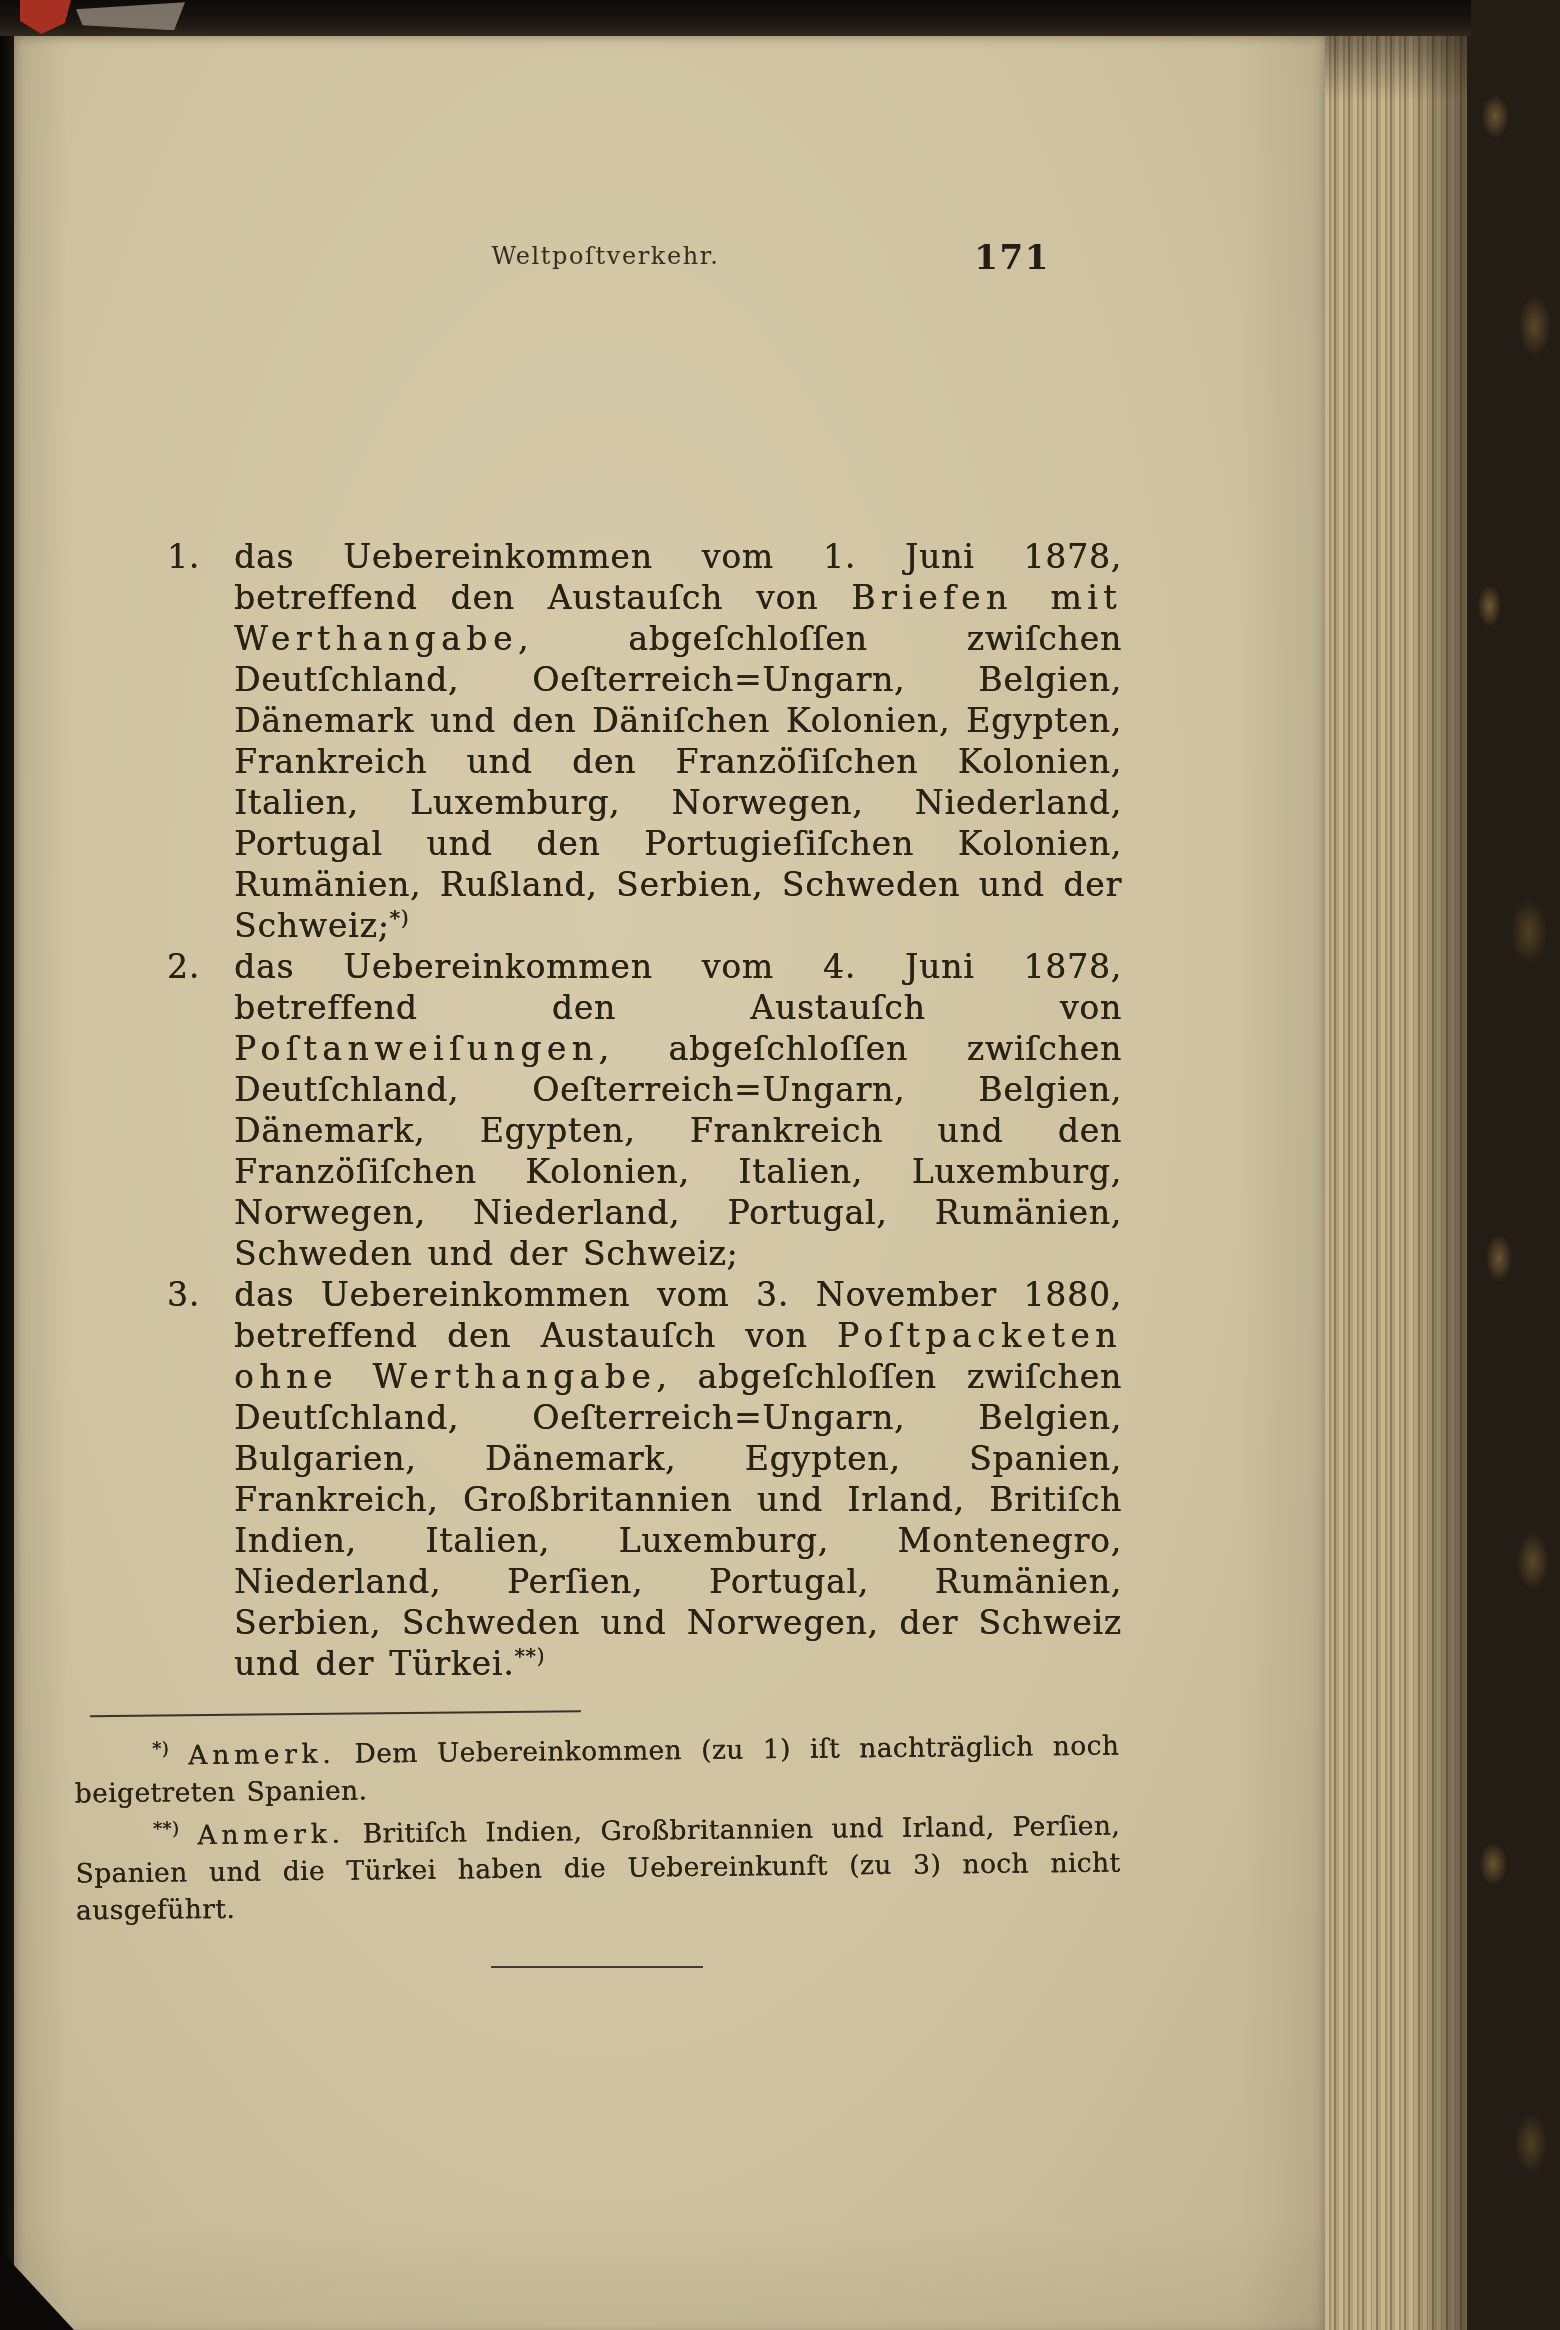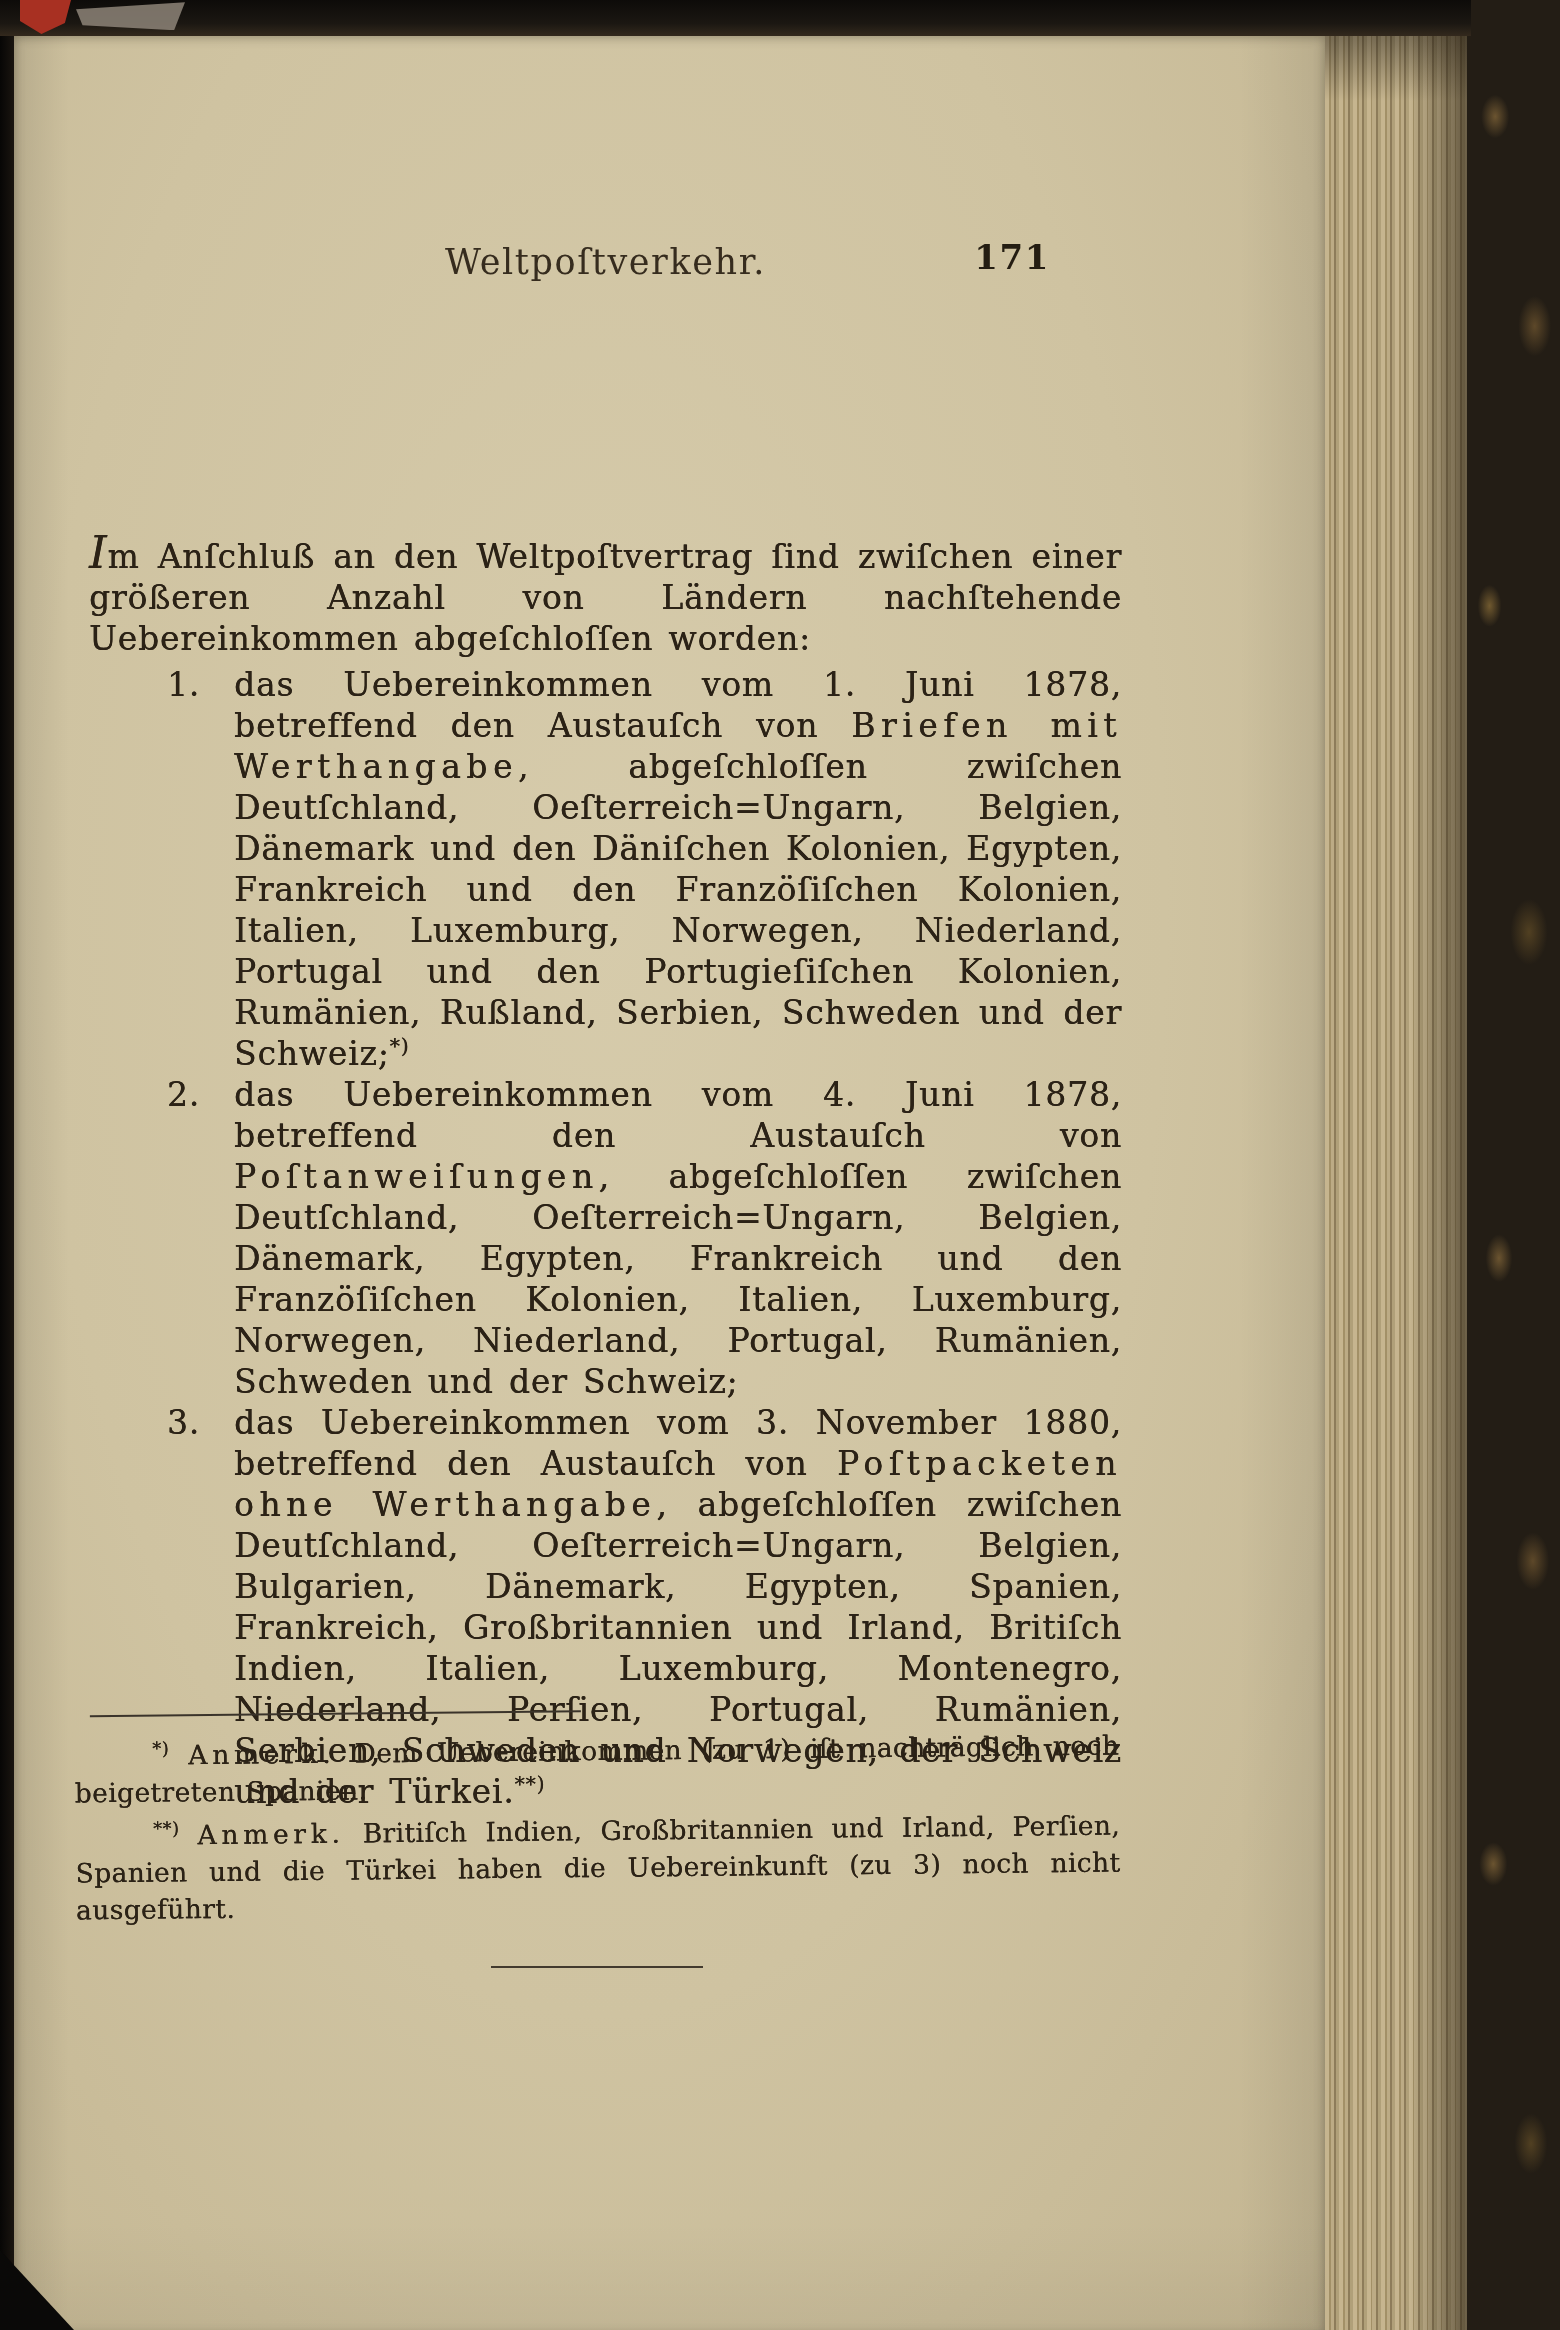--- a/index.html
+++ b/index.html
@@ -40,21 +40,21 @@
     background:
       linear-gradient(90deg,rgba(0,0,0,.10) 0,rgba(0,0,0,0) 55px),
       linear-gradient(270deg,rgba(0,0,0,.08) 0,rgba(0,0,0,0) 86px),
       linear-gradient(0deg,rgba(0,0,0,.05) 0,rgba(0,0,0,0) 109px),
       radial-gradient(ellipse at 45% 38%,#d6cbab 0%,#cfc3a1 55%,#c3b591 100%);
     box-shadow:inset 0 3.9px 11px rgba(30,24,14,.35);
     color:#2b2318;}
   
   .running-head{position:absolute;top:209px;left:75px;right:203px;height:47px;}
   .running-title{position:absolute;left:0;right:0;text-align:center;
-    font-size:35px;letter-spacing:1.6px;color:#362c1e;}
+    font-size:24px;letter-spacing:1.6px;color:#362c1e;}
   .page-number{position:absolute;right:72px;top:-4.7px;font-size:34px;font-weight:bold;
     letter-spacing:1.6px;color:#241d12;margin-left:12px;}
   
   .body-text{position:absolute;top:503px;left:75px;width:1033px;
     font-size:33px;line-height:41px;text-align:justify;
     letter-spacing:0.8px;word-spacing:3.9px;color:#2b2216;
     text-shadow:0.3px 0 0 currentColor;}
   .intro{margin:0 0 4.7px 0;}
   .intro::first-letter{font-size:1.35em;font-style:italic;line-height:.8;}
   .agreement-list{list-style:none;margin:0;padding:0;}
@@ -79,21 +79,20 @@
 <div>
 
   <div class="page">
 
     <div class="running-head">
       <div class="running-title">Weltpoſtverkehr.</div>
       <div class="page-number">171</div>
     </div>
 
     <div class="body-text">
-      <p class="intro">Im Anſchluß an den Weltpoſtvertrag ſind zwiſchen einer größeren Anzahl von Ländern nachſtehende Uebereinkommen abgeſchloſſen worden:</p>
 
       <ol class="agreement-list">
         <li class="agreement-item">
           <span class="item-number">1.</span><span class="item-text"><span>das Uebereinkommen vom 1. Juni 1878, betreffend den Austauſch von </span><span class="gesperrt">Briefen mit Werthangabe</span><span>, abgeſchloſſen zwiſchen Deutſchland, Oeſterreich=Ungarn, Belgien, Dänemark und den Däniſchen Kolonien, Egypten, Frankreich und den Franzöſiſchen Kolonien, Italien, Luxemburg, Norwegen, Niederland, Portugal und den Portugieſiſchen Kolonien, Rumänien, Rußland, Serbien, Schweden und der Schweiz;</span><sup class="ref">*)</sup></span>
         </li>
         <li class="agreement-item">
           <span class="item-number">2.</span><span class="item-text"><span>das Uebereinkommen vom 4. Juni 1878, betreffend den Austauſch von </span><span class="gesperrt">Poſtanweiſungen</span><span>, abgeſchloſſen zwiſchen Deutſchland, Oeſterreich=Ungarn, Belgien, Dänemark, Egypten, Frankreich und den Franzöſiſchen Kolonien, Italien, Luxemburg, Norwegen, Niederland, Portugal, Rumänien, Schweden und der Schweiz;</span><sup class="ref"></sup></span>
         </li>
         <li class="agreement-item">
           <span class="item-number">3.</span><span class="item-text"><span>das Uebereinkommen vom 3. November 1880, betreffend den Austauſch von </span><span class="gesperrt">Poſtpacketen ohne Werthangabe</span><span>, abgeſchloſſen zwiſchen Deutſchland, Oeſterreich=Ungarn, Belgien, Bulgarien, Dänemark, Egypten, Spanien, Frankreich, Großbritannien und Irland, Britiſch Indien, Italien, Luxemburg, Montenegro, Niederland, Perſien, Portugal, Rumänien, Serbien, Schweden und Norwegen, der Schweiz und der Türkei.</span><sup class="ref">**)</sup></span>

